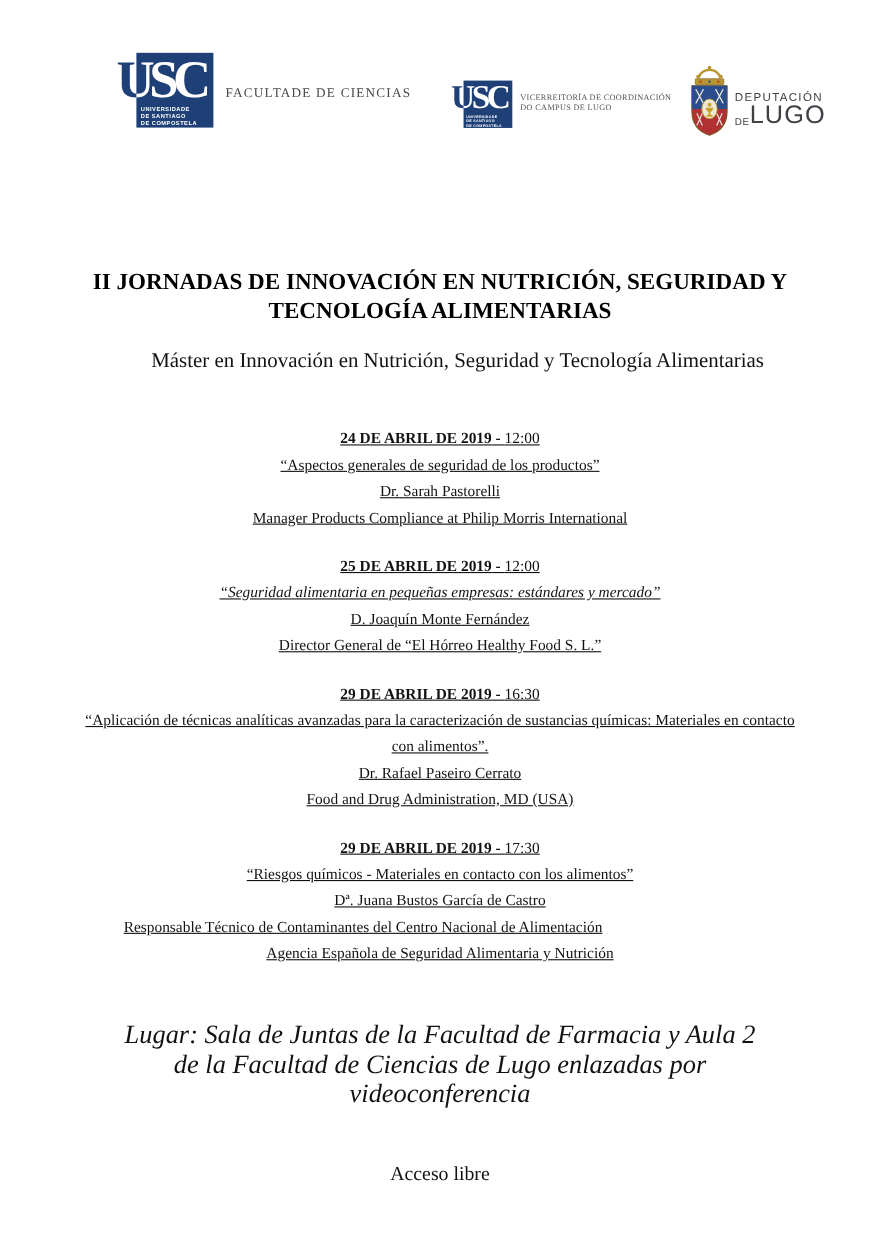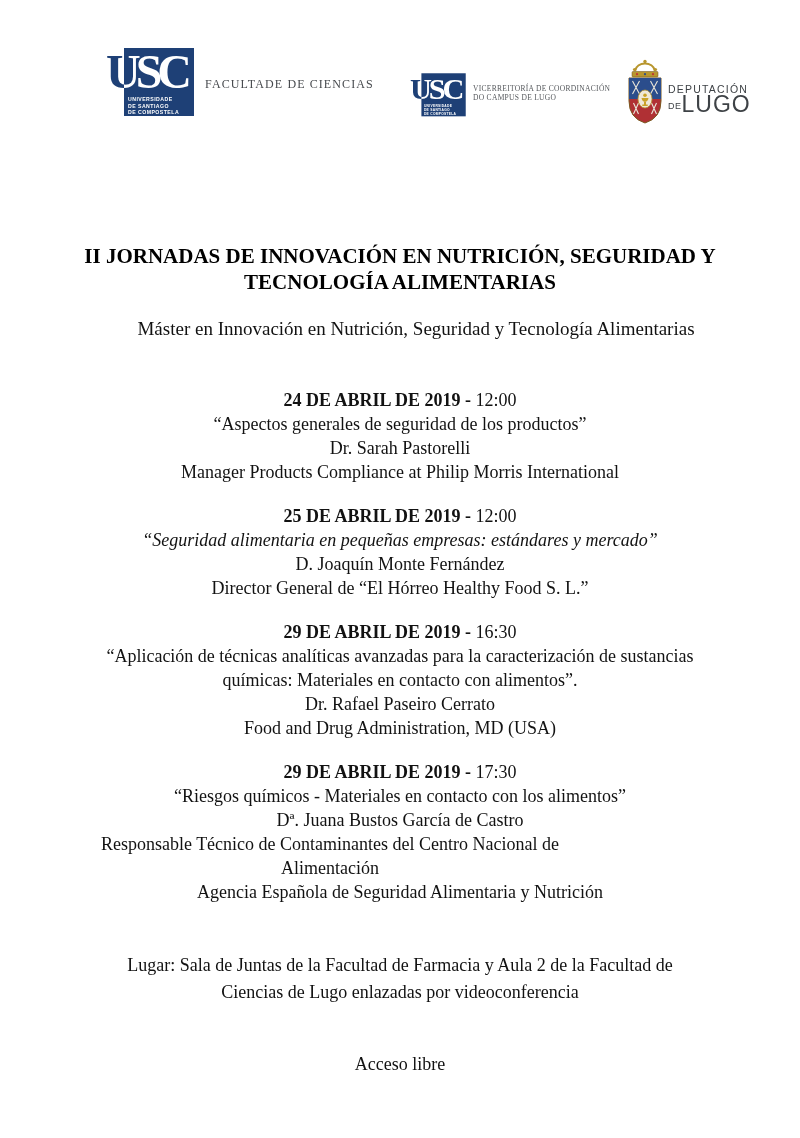--- a/index.html
+++ b/index.html
@@ -20,38 +20,38 @@
   .vice-label{
     position:absolute;left:473px;top:84px;font-size:7.5px;letter-spacing:.3px;
     color:#55585c;line-height:9px;font-family:"Liberation Serif",serif;
   }
   .crest{position:absolute;left:625px;top:57px;}
   .dep-text{
     position:absolute;left:668px;top:84px;
     font-family:"Liberation Sans",sans-serif;color:#3e4246;
   }
   .dep-line1{font-size:10.5px;letter-spacing:1.2px;line-height:11px;}
-  .dep-line2{display:flex;align-items:center;line-height:1;margin-top:1px;}
+  .dep-line2{display:flex;align-items:flex-end;line-height:1;margin-top:1px;}
   .dep-de{font-size:9px;margin-top:1.5px;letter-spacing:.5px;}
   .dep-lugo{font-size:23px;letter-spacing:1px;margin-left:0;margin-top:-3px;}
   
   main{text-align:center;}
   .doc-title{
     margin:108px auto 0;max-width:650px;
     font-size:21px;font-weight:bold;line-height:26px;color:#000000;
   }
   .doc-subtitle{margin:22px auto 0;font-size:19px;line-height:24px;padding-left:32px;}
   .events{margin-top:47px;}
   .event{margin:0 auto 20px;max-width:660px;}
-  .event p{margin:0;font-size:18px;line-height:24px;}
+  .event p{margin:0;font-size:14px;line-height:24px;text-decoration:underline;}
   .date-line .bold{font-weight:bold;}
   .pre{white-space:pre;}
   .italic{font-style:italic;}
   .narrow{max-width:520px;margin:0 auto;}
-  .location{margin:48px auto 0;max-width:580px;font-size:18px;line-height:27px;}
+  .location{margin:48px auto 0;max-width:580px;font-size:24px;line-height:27px;font-style:italic;}
   .access{margin-top:46px;font-size:18px;line-height:24px;}
 </style>
 </head>
 <body>
 
 <div class="page">
 
   <header class="header">
 
     <svg class="logo-usc-big" width="90" height="72" viewBox="0 0 90 72">

